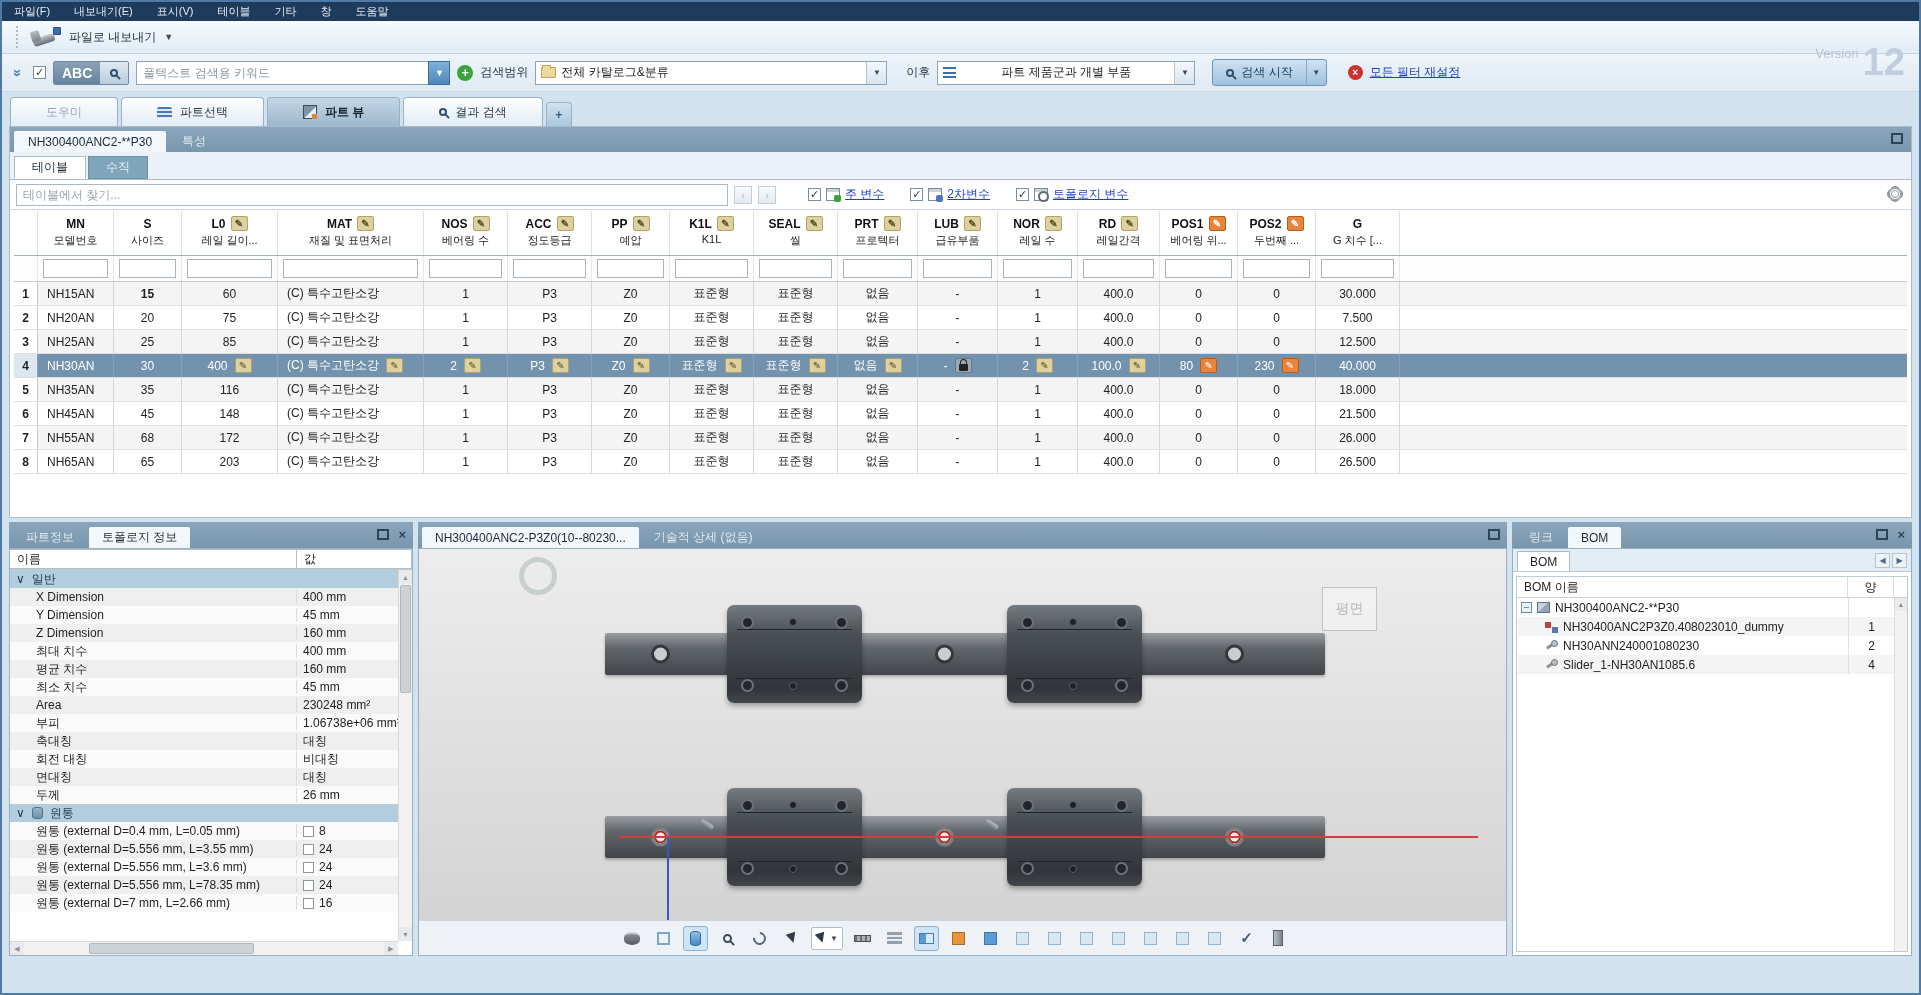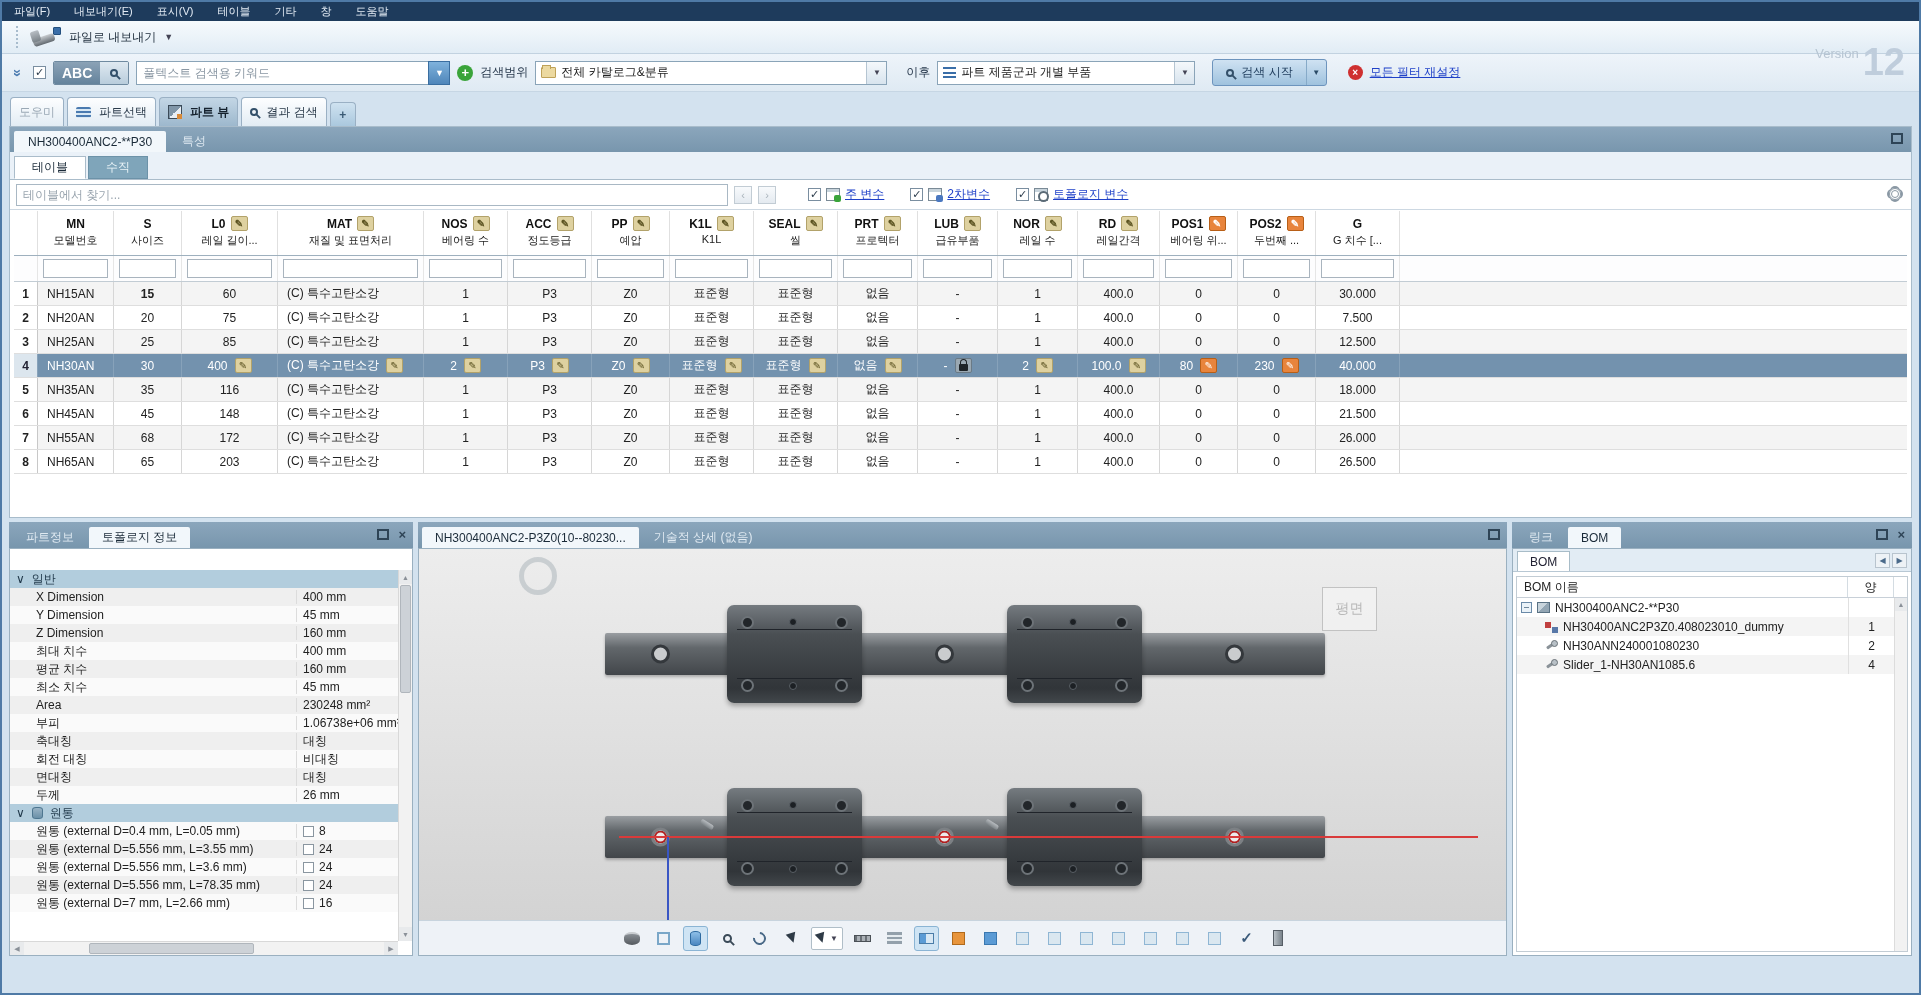--- a/index.html
+++ b/index.html
@@ -76,21 +76,21 @@
   .redx { width:15px; height:15px; border-radius:50%; background:#cf3030; color:#fff; font-size:10px;
           font-weight:bold; display:flex; align-items:center; justify-content:center; }
   a.bluelink { color:#1f41c8; text-decoration:underline; }
   .versionbox { position:absolute; right:14px; top:44px; display:flex; align-items:flex-start; gap:4px; }
   .versionbox .vword { color:#b6c4d2; font-size:13px; margin-bottom:5px; }
   .versionbox .vnum { color:#bfcddc; font-size:38px; line-height:0.85; font-weight:bold; }
 
   
   .maintabs { position:absolute; left:0; right:0; top:90px; height:34px; display:flex;
               align-items:flex-end; gap:3px; padding-left:8px; }
-  .mtab { height:29px; display:flex; align-items:center; gap:8px; padding:0 8px;
+  .mtab { height:29px; display:flex; align-items:center; gap:8px; padding:0 35px;
           border:1px solid #9ab0c4; border-bottom:none; border-radius:4px 4px 0 0;
           background:linear-gradient(#fdfeff,#e2ecf4); color:#2a3a4a; }
   .mtab.active { background:linear-gradient(#c3d6e5,#9db8cd); font-weight:bold; color:#15222e; }
   .mtab.disabled { color:#9aa8b5; }
   .mtab.plus { width:26px; padding:0; justify-content:center; height:24px;
                background:linear-gradient(#cfe2f0,#aac8de); color:#3a5a74; font-weight:bold; }
   .layersico { width:15px; height:11px;
       background:repeating-linear-gradient(#4a7ab0 0 2.5px,#d8e8f4 2.5px 4px); border-radius:2px; }
   .cubeico { width:14px; height:14px; border:1px solid #3a4a58;
       background:linear-gradient(135deg,#8096a8 0 50%,#e8eef4 50%); position:relative; }
@@ -352,21 +352,21 @@
       <span class="bluedrop">▼</span>
     </span>
     <span class="greenplus">+</span>
     <span class="lbl">검색범위</span>
     <span class="selectbox" style="width:352px;">
       <span class="sicon folderico"></span>
       <span class="stext">전체 카탈로그&amp;분류</span>
       <span class="sdrop">▼</span>
     </span>
     <span class="lbl" style="margin-left:12px;">이후</span>
-    <span class="selectbox" style="width:258px;">
+    <span class="selectbox" style="width:258px;gap:40px;">
       <span class="sicon listico"></span>
       <span class="stext">파트 제품군과 개별 부품</span>
       <span class="sdrop">▼</span>
     </span>
     <span class="searchbtn" style="margin-left:10px;">
       <span class="main">
           <span class="magico"></span>
           <span>검색 시작</span>
         </span>
       <span class="drop">▼</span>
@@ -1243,20 +1243,24 @@
     <div class="panel left-panel">
       <div class="pstrip" id="topostrip">
         <span class="ptab normal">파트정보</span>
           <span class="ptab active">토폴로지 정보</span>
           <span class="winbtns">
           <span class="winbtn"></span>
           <span class="winbtn close">×</span>
         </span>
       </div>
       <div class="pbody">
+        <div class="prophdr">
+          <span class="hc" style="width:287px;">이름</span>
+          <span class="hc" style="flex:1;">값</span>
+        </div>
         <div class="propbody" id="proprows">
             <div class="prow group">
               <span class="pn">
                 <span>∨</span>
                 <span>일반</span>
               </span>
             </div>
             <div class="prow">
               <span class="pn">X Dimension</span>
               <span class="pv">

